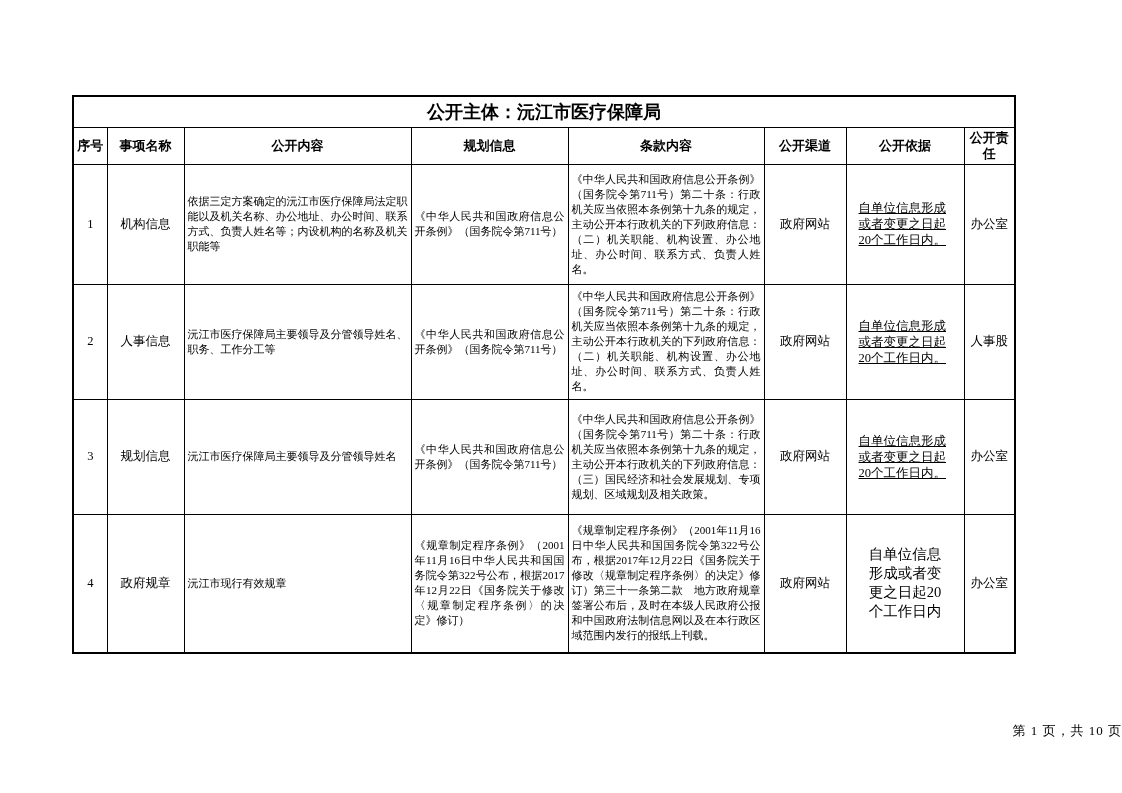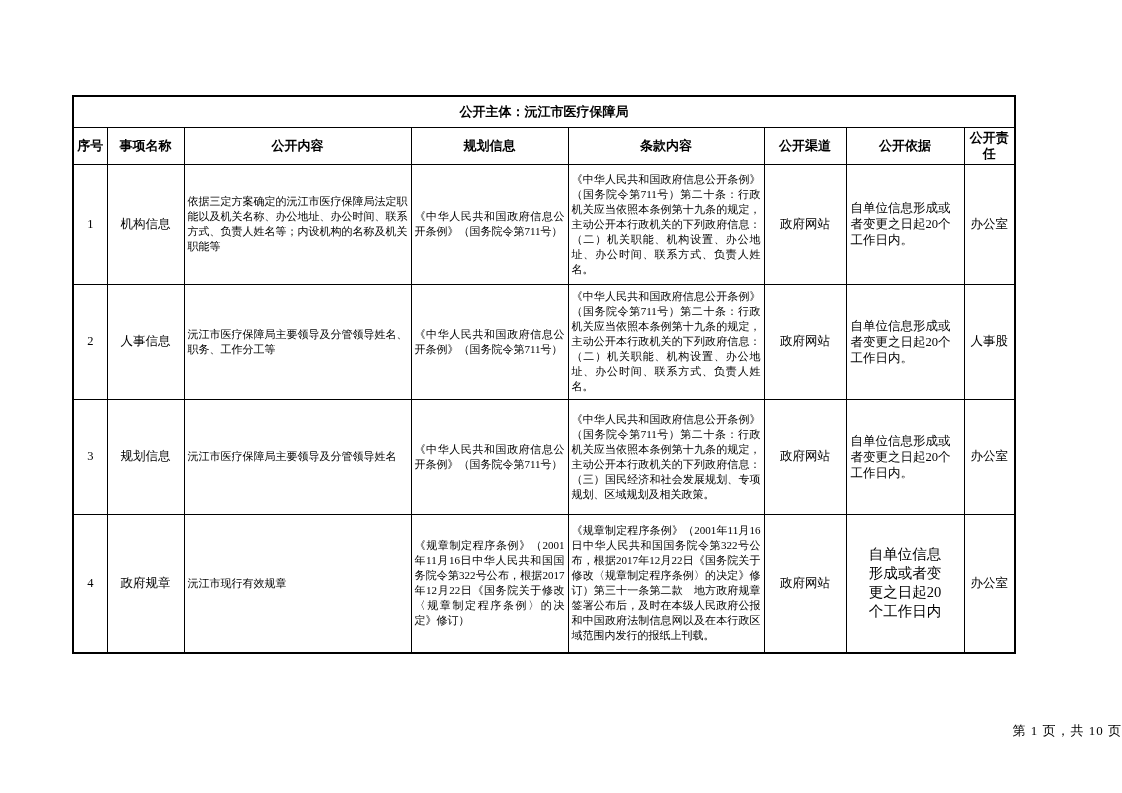--- a/index.html
+++ b/index.html
@@ -28,21 +28,21 @@
 
   .title-cell {
     text-align: center;
     font-weight: bold;
     font-size: 21px;
     letter-spacing: 1px;
   }
   .subtitle-cell {
     text-align: center;
     font-weight: bold;
-    font-size: 13px;
+    font-size: 18px;
   }
   th {
     font-weight: bold;
     font-size: 13px;
     text-align: center;
     padding: 2px 2px;
     line-height: 16px;
   }
   .c-center {
     text-align: center;
@@ -53,21 +53,22 @@
     text-align: justify;
     text-justify: inter-ideograph;
     font-size: 11px;
     line-height: 15px;
     padding: 2px 3px;
   }
   .c-time {
     text-align: left;
     font-size: 12.5px;
     line-height: 16px;
-    padding: 2px 4px;
+    padding: 2px 12px;
+    text-decoration: underline;
   }
   .c-time-big {
     text-align: center;
     font-size: 14.5px;
     line-height: 19px;
     padding: 2px 17px;
   }
   .footer {
     position: absolute;
     left: 0; right: 0;

